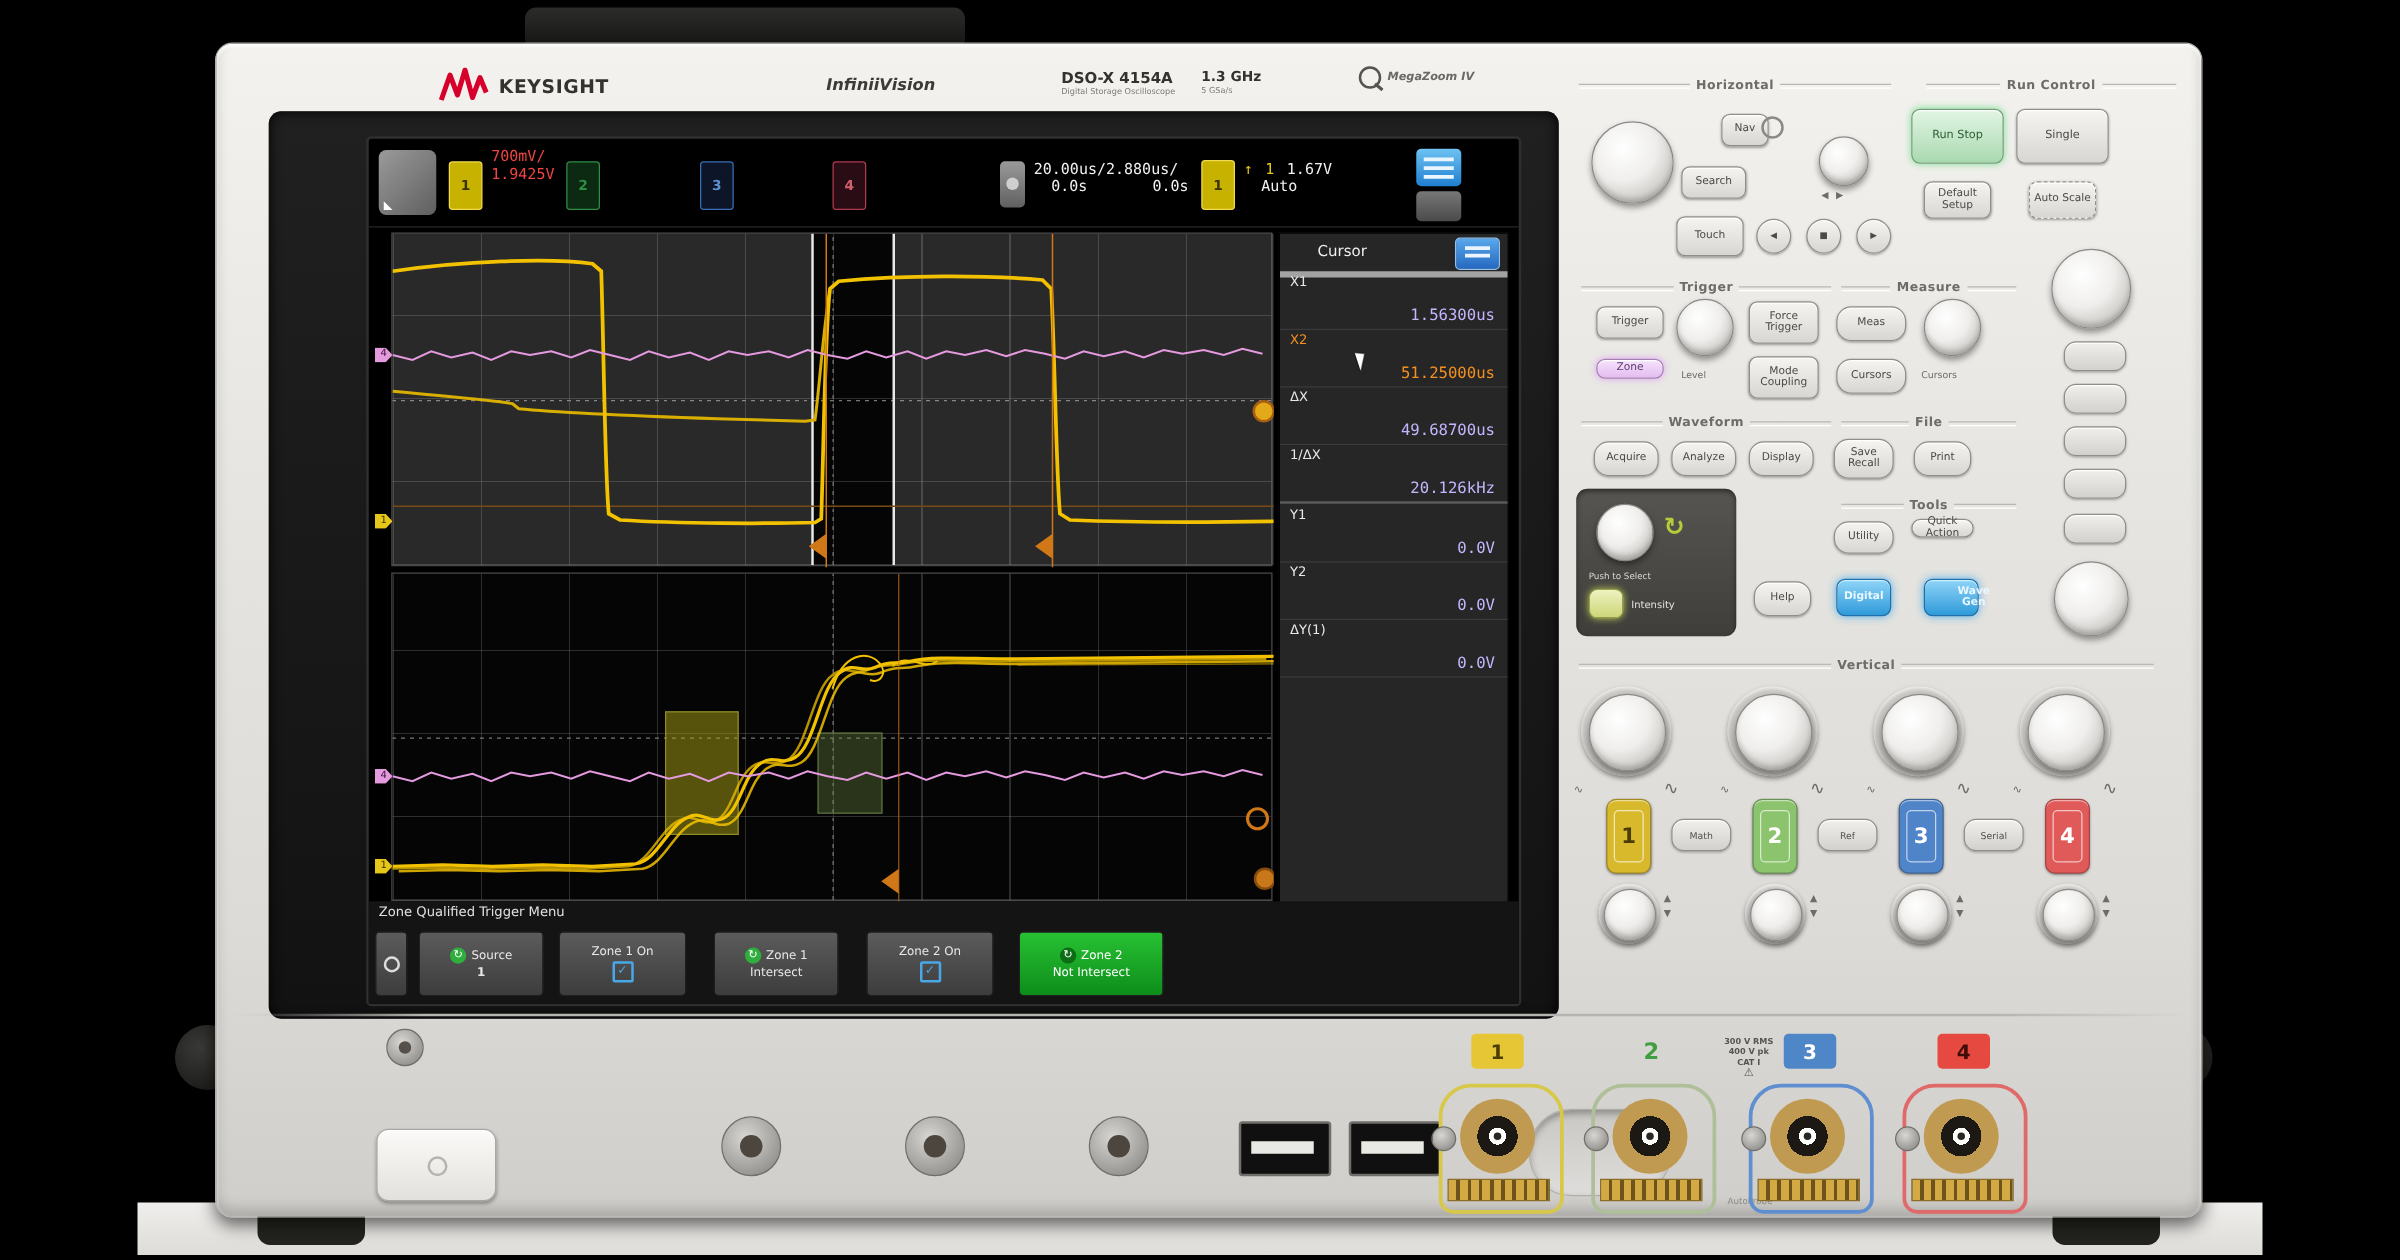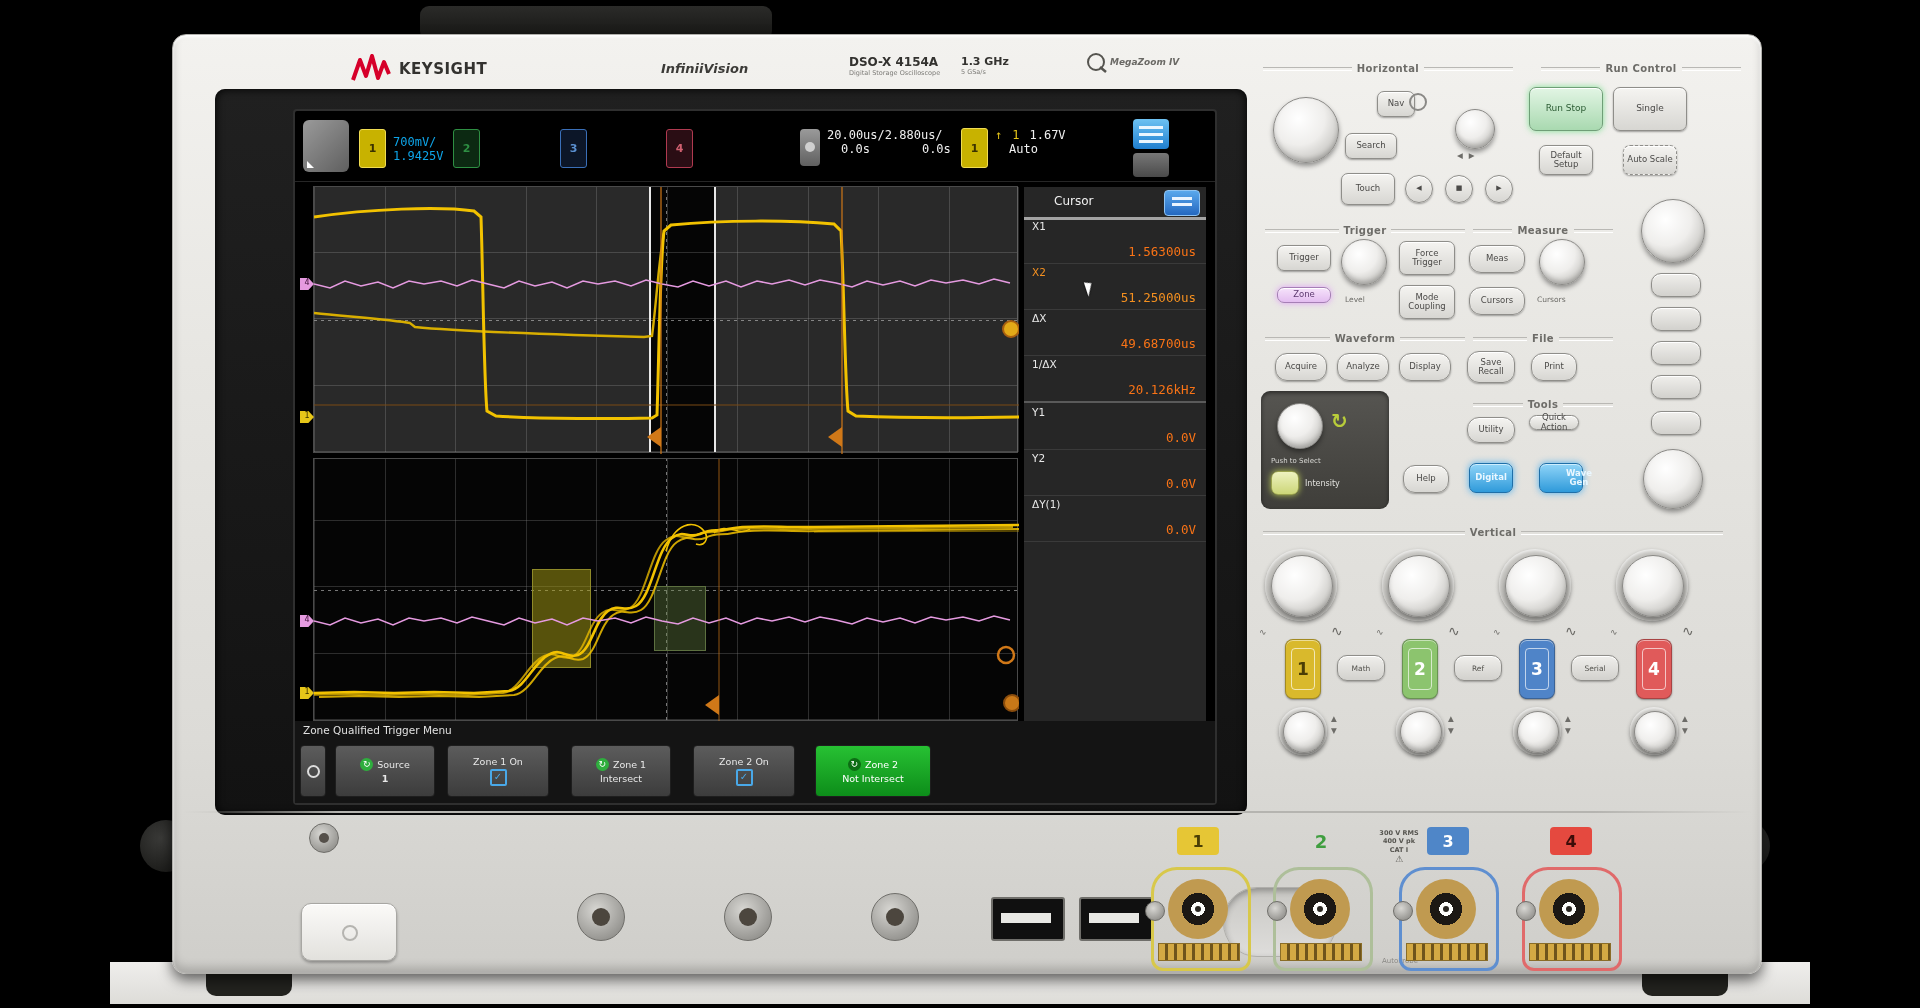--- a/index.html
+++ b/index.html
@@ -46,21 +46,21 @@
   .softkey{background:linear-gradient(180deg,#5c5c5c,#3c3c3c);border:1px solid #1e1e1e;border-radius:4px;
            color:#e8e8e8;font-size:9.5px;display:flex;flex-direction:column;align-items:center;justify-content:center;
            gap:2px;box-sizing:border-box;}
   .softkey.selected{background:linear-gradient(180deg,#27c133,#0d8d1a);color:#fff;}
   .cyc{width:13px;height:13px;border-radius:50%;background:#2fae3e;color:#fff;font-size:9px;line-height:13px;
        text-align:center;display:inline-block;}
   .chk{width:13px;height:13px;border:2px solid #49a8e8;border-radius:2px;color:#49a8e8;font-size:10px;
        line-height:11px;text-align:center;display:inline-block;font-weight:bold;}
   .crow{position:relative;border-bottom:1px solid #3a3a3a;}
   .crow .lb{position:absolute;left:8px;top:3px;font-size:10.5px;color:#e8e8e8;}
-  .crow .vl{position:absolute;right:10px;bottom:4px;font-size:12.5px;color:#f97316;
+  .crow .vl{position:absolute;right:10px;bottom:4px;font-size:12.5px;color:#c4b5fd;
             font-family:"DejaVu Sans Mono","Liberation Mono",monospace;}
   .crow.hl .lb,.crow.hl .vl{color:#f49020;}
   .chkey{border-radius:8px;display:flex;align-items:center;justify-content:center;
          font-size:17px;font-weight:bold;box-shadow:0 1px 2px rgba(0,0,0,.4), inset 0 1px 0 rgba(255,255,255,.5);
          border:1px solid rgba(0,0,0,.25);}
   .chkey .inner{border:1.5px solid rgba(255,255,255,.65);border-radius:4px;width:22px;height:40px;
          display:flex;align-items:center;justify-content:center;}
   .bncout{position:absolute;border-radius:26px 26px 12px 12px;border:3px solid;}
   .bnc{position:absolute;border-radius:50%;}
   .metal{background:radial-gradient(circle at 40% 35%,#d8d7d3,#9a9995 70%,#7c7b77);border:1px solid #6f6e6a;border-radius:50%;}
@@ -110,21 +110,21 @@
 
     <div class="abs" style="left:42px;top:54px;width:1032px;height:726px;background:linear-gradient(180deg,#202020,#121212);border-radius:10px;box-shadow:inset 0 0 10px #000;">
 
       <div class="abs lcd" style="left:78px;top:20px;width:920px;height:692px;">
 
         <div class="abs" style="left:0;top:0;width:920px;height:70px;border-bottom:1px solid #262626;">
           <div class="abs" style="left:8px;top:9px;width:46px;height:52px;border-radius:6px;background:linear-gradient(135deg,#9a9a9a,#5f5f5f);">
             <div class="abs" style="left:4px;bottom:4px;width:0;height:0;border-left:7px solid #fff;border-top:7px solid transparent;"></div>
           </div>
           <div class="abs chanbox" style="left:64px;top:18px;width:25px;height:37px;background:#c8b200;border:1px solid #f0dc52;color:#3a3200;">1</div>
-          <div class="abs" style="left:98px;top:24px;color:#0ea5e9;">
+          <div class="abs" style="left:98px;top:7px;color:#ef4444;">
             <div class="statustxt">700mV/</div>
             <div class="statustxt">1.9425V</div>
           </div>
           <div class="abs chanbox" style="left:158px;top:18px;width:25px;height:37px;background:#0c2912;border:1px solid #2e8f43;color:#2e8f43;">2</div>
           <div class="abs chanbox" style="left:265px;top:18px;width:25px;height:37px;background:#0c1628;border:1px solid #3a6fb8;color:#5a8fd0;">3</div>
           <div class="abs chanbox" style="left:371px;top:18px;width:25px;height:37px;background:#2a0d14;border:1px solid #b03a50;color:#d06070;">4</div>
 
           <div class="abs" style="left:505px;top:18px;width:20px;height:37px;border-radius:4px;background:linear-gradient(180deg,#9a9a9a,#606060);">
             <div class="abs" style="left:5px;top:13px;width:10px;height:10px;border-radius:50%;background:#cfcfcf;"></div>
           </div>
@@ -198,21 +198,21 @@
             <line x1="405" y1="0" x2="405" y2="263" stroke="#d07818" stroke-width="1" opacity=".7"></line>
             <polygon points="405,236 405,256 391,246" fill="#d07818"></polygon>
             <circle cx="692" cy="196" r="8" fill="none" stroke="#d07818" stroke-width="2.5"></circle>
             <circle cx="698" cy="244" r="8" fill="#c87818" stroke="#8a4c0c" stroke-width="2"></circle>
           </svg>
           <div class="abs" style="left:-14px;top:156px;width:14px;height:12px;background:#e59ae0;clip-path:polygon(0 0,60% 0,100% 50%,60% 100%,0 100%);color:#40103a;font-size:8px;text-align:center;">4</div>
           <div class="abs" style="left:-14px;top:228px;width:14px;height:12px;background:#e6c619;clip-path:polygon(0 0,60% 0,100% 50%,60% 100%,0 100%);color:#3a3200;font-size:8px;text-align:center;">1</div>
         </div>
 
         <div class="abs" style="left:728px;top:75px;width:184px;height:539px;background:#262626;border:1px solid #000;box-sizing:border-box;">
-          <div class="abs" style="left:0;top:0;width:100%;height:30px;border-bottom:3px solid #a3a3a3;">
+          <div class="abs" style="left:0;top:0;width:100%;height:30px;border-bottom:5px solid #a3a3a3;">
             <span style="position:absolute;left:30px;top:7px;font-size:12px;color:#efefef;">Cursor</span>
             <div class="abs" style="right:6px;top:3px;width:34px;height:24px;background:linear-gradient(180deg,#5aa8ec,#2468c0);border:1px solid #8fc4f4;border-radius:4px;">
               <div class="abs" style="left:7px;top:6px;width:20px;height:3px;background:#eaf4ff;"></div>
               <div class="abs" style="left:7px;top:12px;width:20px;height:3px;background:#eaf4ff;"></div>
             </div>
           </div>
 
           <div class="crow" style="position:absolute;left:0;top:30px;width:100%;height:46px;">
             <span class="lb">X1</span>
             <span class="vl">1.56300us</span>

